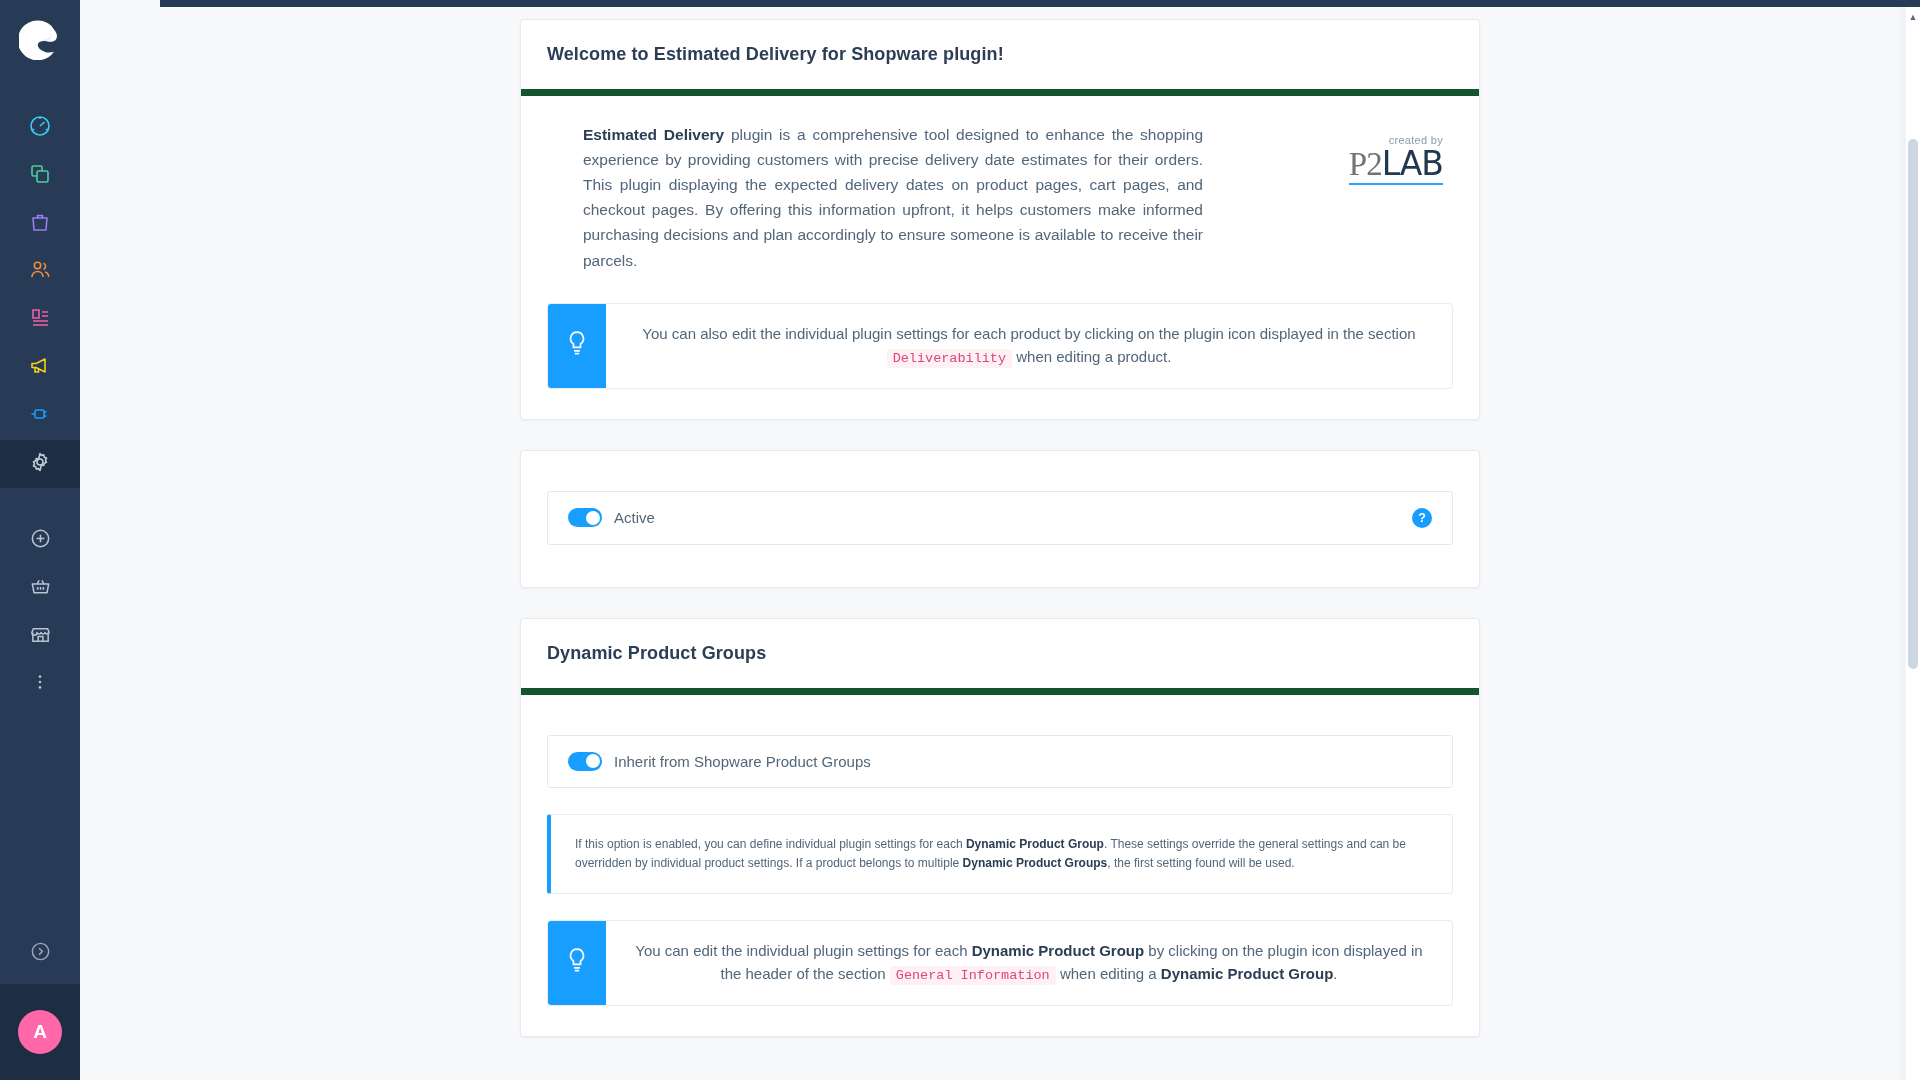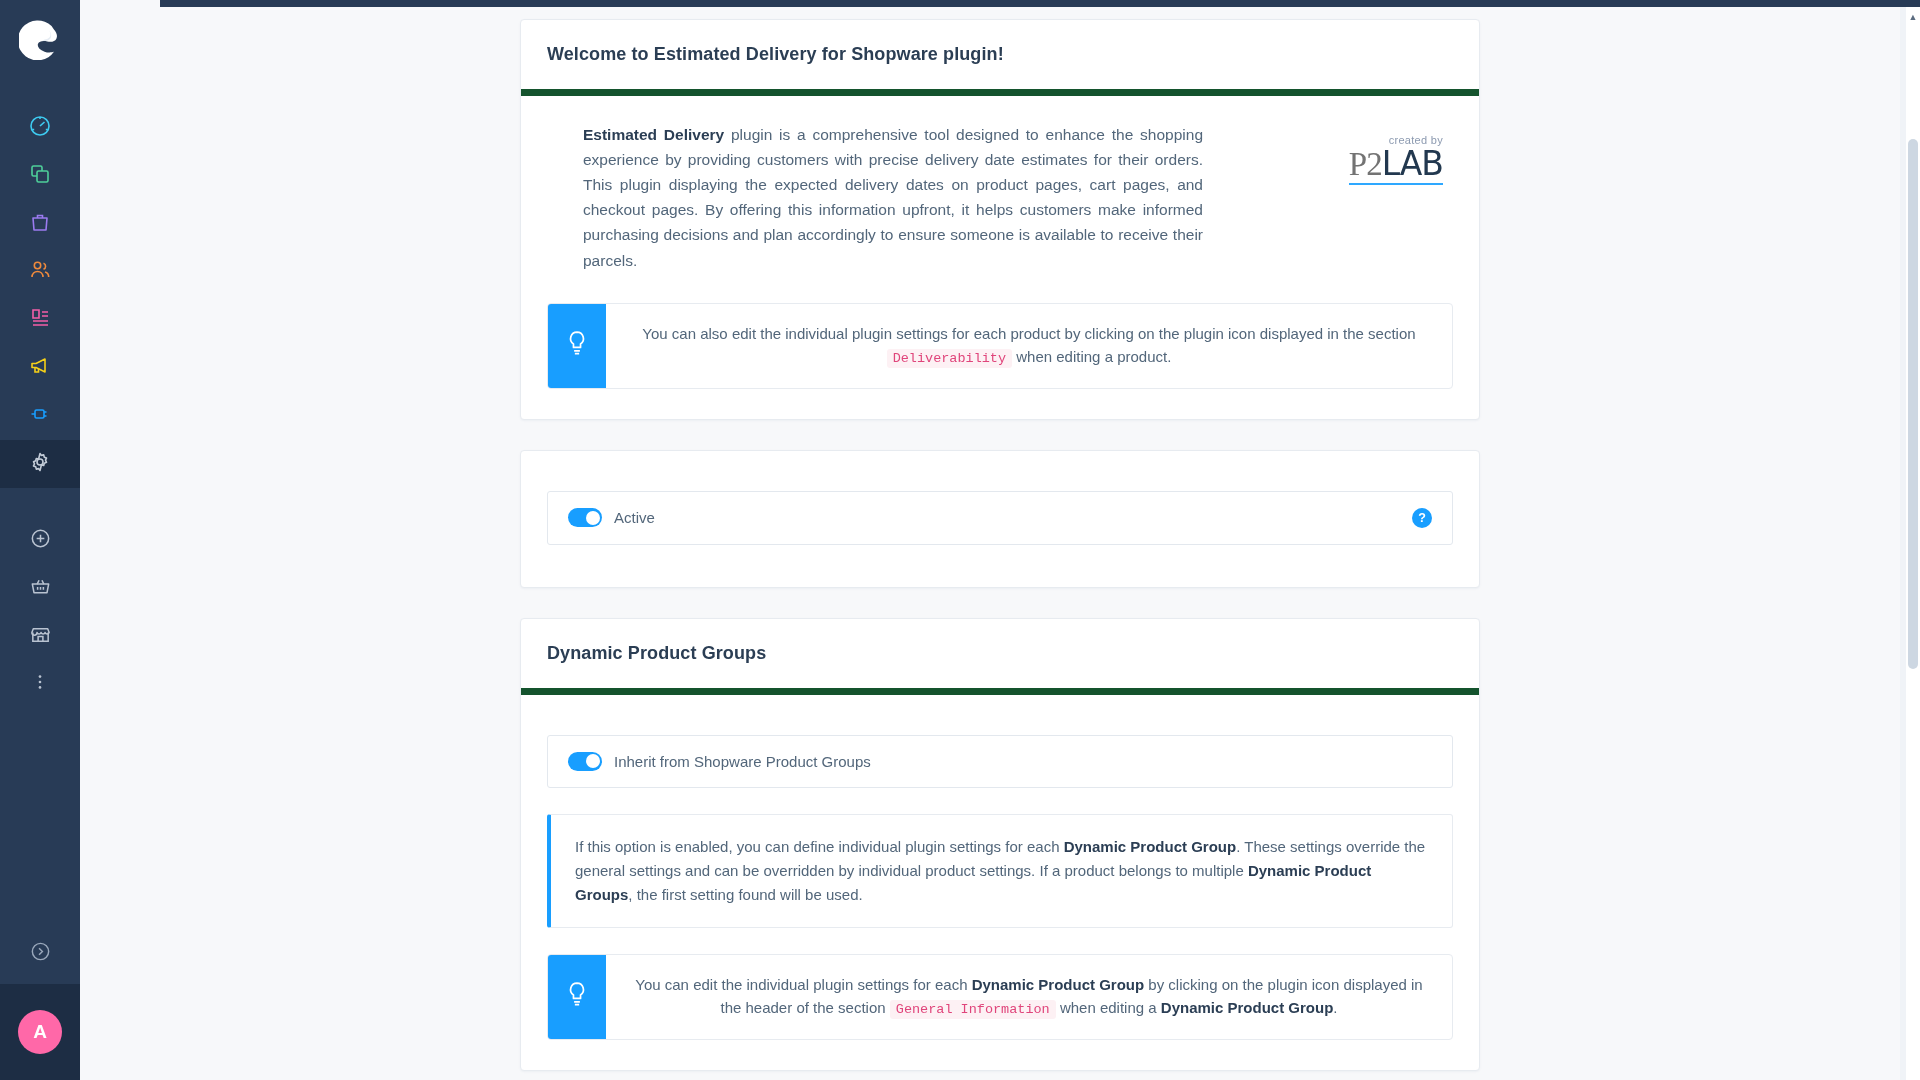--- a/index.html
+++ b/index.html
@@ -125,21 +125,21 @@
     color: #fff; font-size: 12.5px; font-weight: 700;
     display: flex; align-items: center; justify-content: center; cursor: pointer;
   }
 
   
   .note {
     margin-top: 26px;
     border: 1px solid #e7ebf0; border-left: 4px solid #189eff;
     border-radius: 3px; background: #fff;
     padding: 20px 24px;
-    font-size: 15px; line-height: 1.6; color: #52667a; text-align: left;
+    font-size: 12px; line-height: 1.6; color: #52667a; text-align: left;
   }
   .note b { color: #2b3e54; font-weight: 700; }
 
   
   .scrollbar-track {
     position: absolute; right: 0; top: 7px; width: 14px; height: 1073px;
     background: #ffffff;
   }
   .scrollbar-thumb {
     position: absolute; right: 2px; top: 132px; width: 10px; height: 530px;

